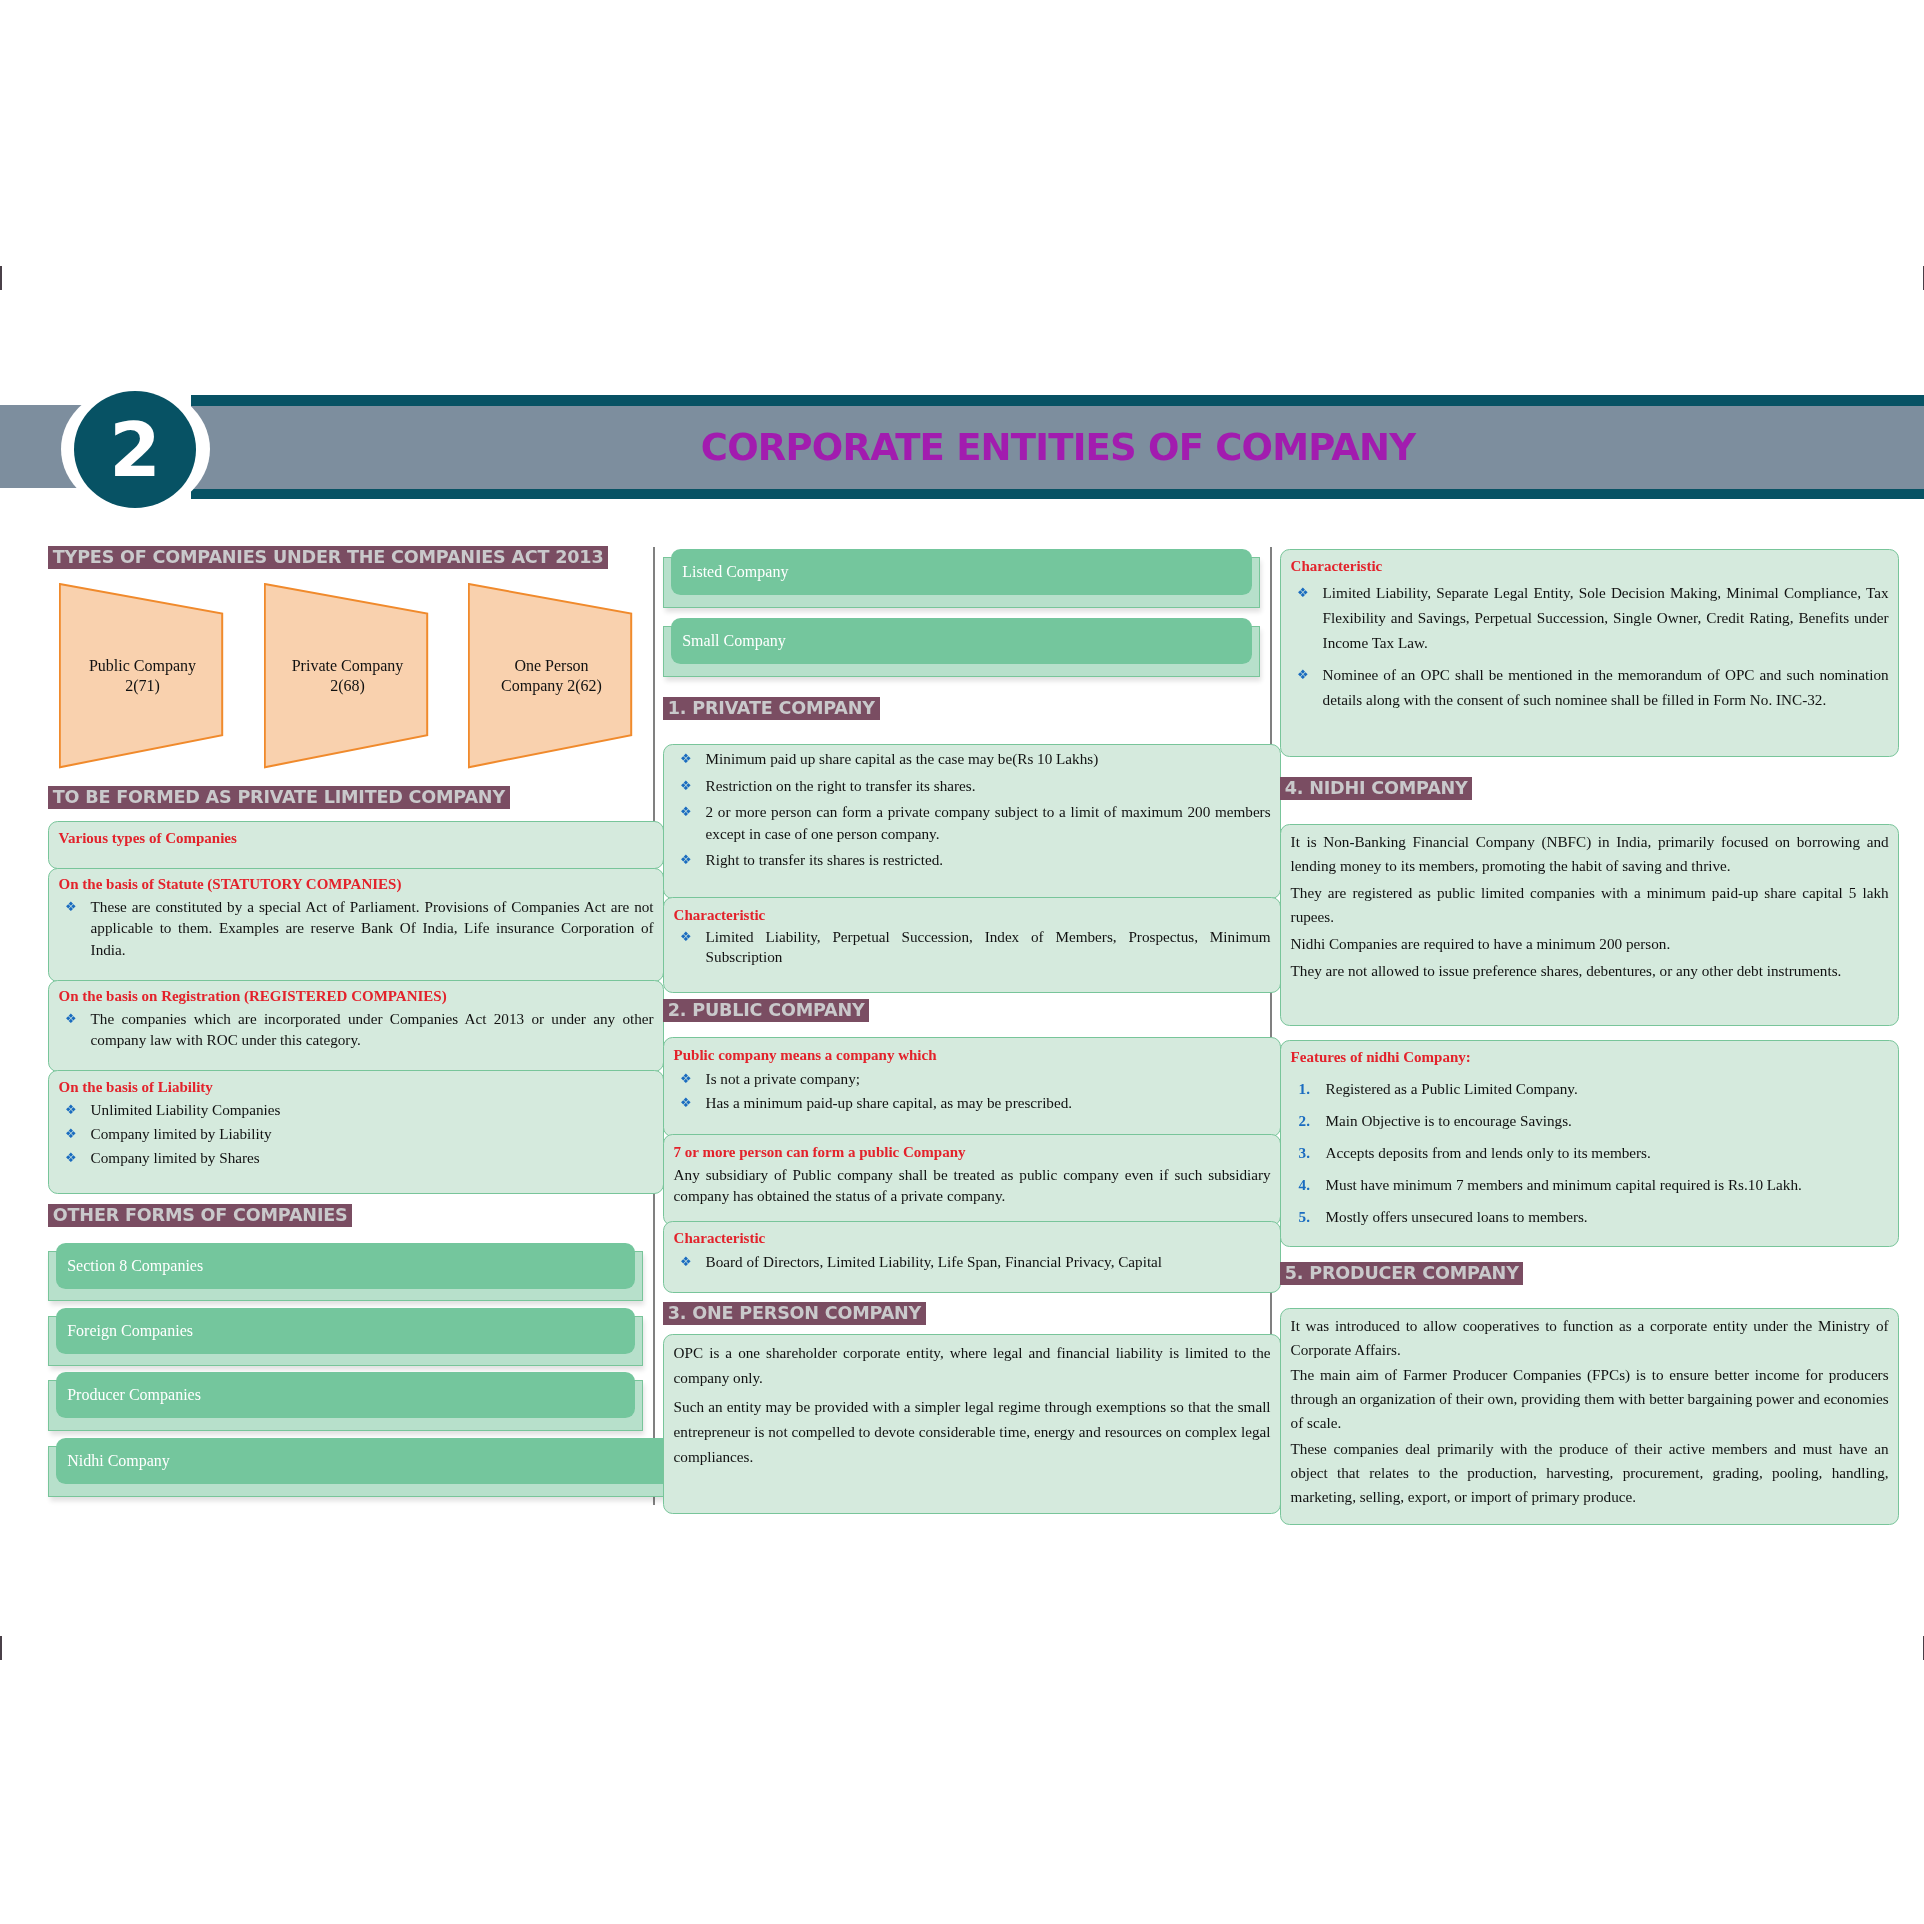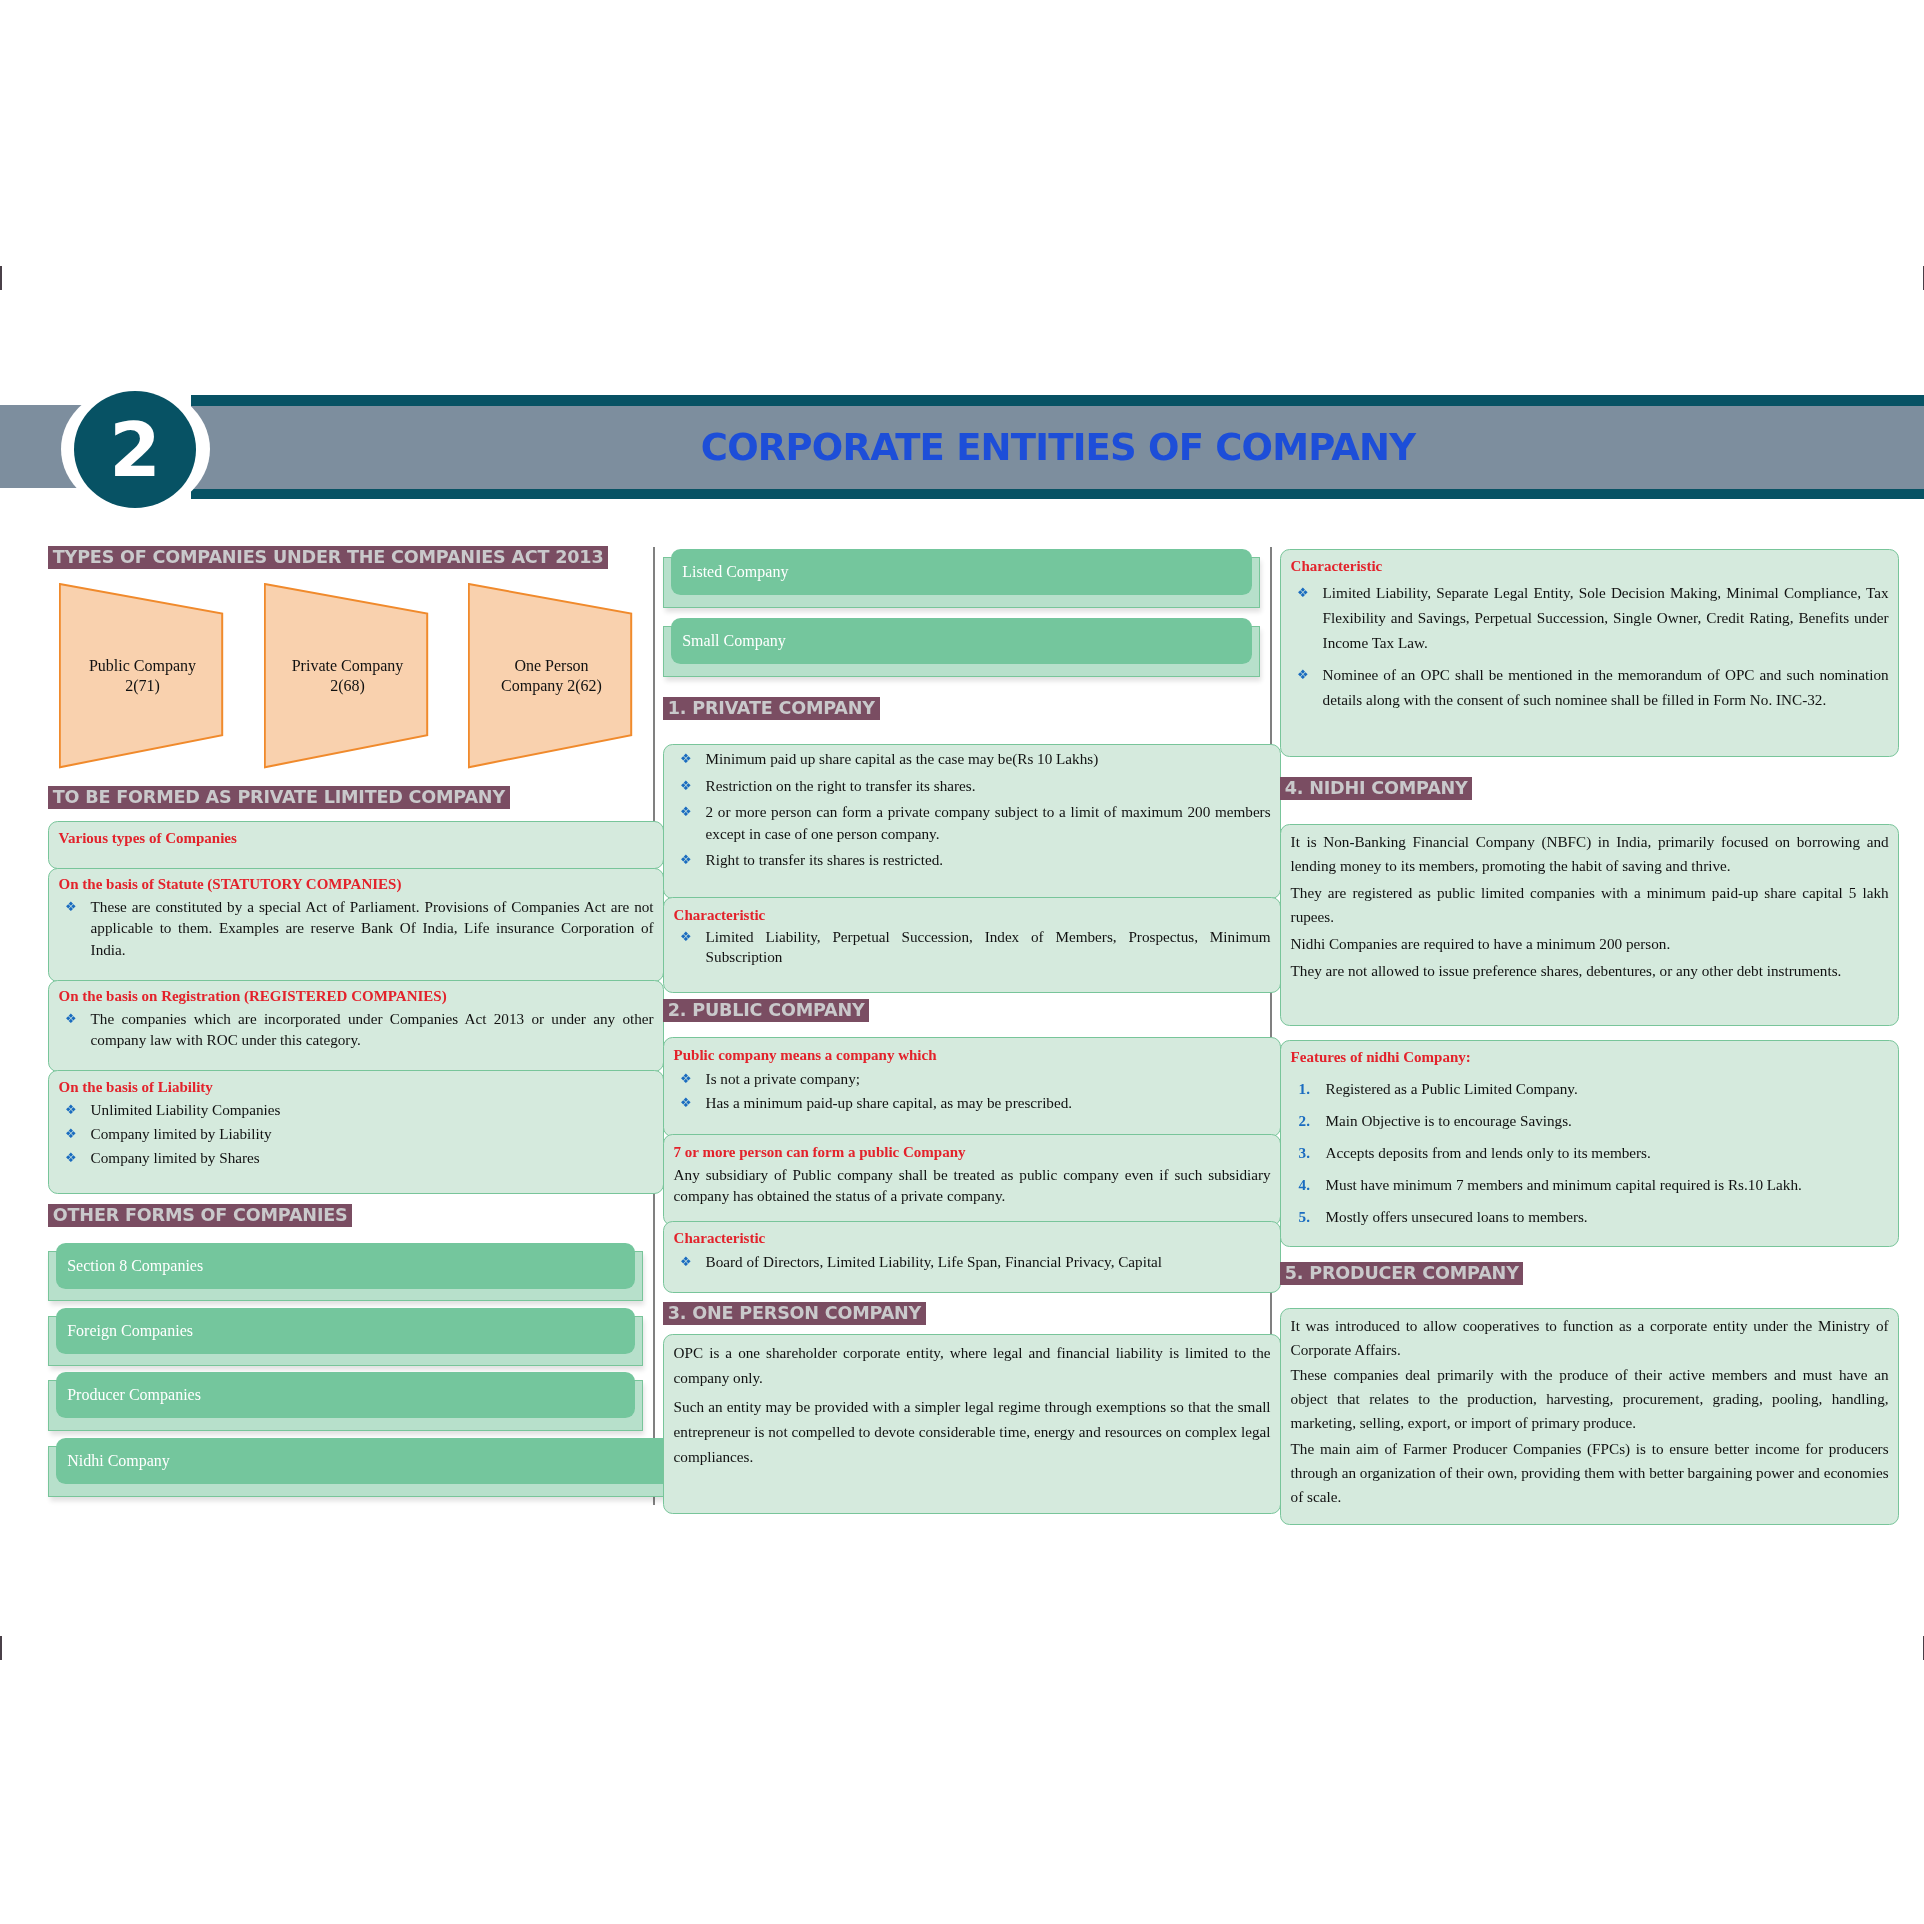--- a/index.html
+++ b/index.html
@@ -11,21 +11,21 @@
 
   
   .hdr-left { position: absolute; left: 0; top: 405px; width: 96px; height: 83px; background: #7d8e9e; }
   .hdr-band { position: absolute; left: 191px; top: 395px; right: 0; height: 104px; background: #075264; }
   .hdr-inner { position: absolute; left: 191px; top: 406px; right: 0; height: 83px; background: #7d8e9e; }
   .hdr-ring { position: absolute; left: 61px; top: 385px; width: 149px; height: 128px; border-radius: 50%; background: #ffffff; }
   .hdr-circle { position: absolute; left: 74px; top: 391px; width: 122px; height: 117px; border-radius: 50%; background: #075264;
                 display: flex; align-items: center; justify-content: center; }
   .hdr-num { color: #ffffff; font-family: "DejaVu Sans", sans-serif; font-weight: bold; font-size: 74px; line-height: 1; }
   .hdr-title { position: absolute; left: 191px; right: 0; top: 406px; height: 83px; display: flex; align-items: center; justify-content: center;
-               color: #1d4ed8; font-family: "DejaVu Sans", sans-serif; font-weight: bold; font-size: 37px; letter-spacing: -0.8px; }
+               color: #a21caf; font-family: "DejaVu Sans", sans-serif; font-weight: bold; font-size: 37px; letter-spacing: -0.8px; }
 
   
   .sec { position: absolute; background: #7a4d62; color: #c9c9cb; font-family: "DejaVu Sans", sans-serif; font-weight: bold;
          font-size: 17.6px; height: 23px; line-height: 23px; padding: 0 4.8px; white-space: nowrap; letter-spacing: -0.2px; }
 
   
   .trap { position: absolute; }
   .trap svg { position: absolute; left: 0; top: 0; }
   .trap-label { position: absolute; left: 0; width: 167px; top: 0; height: 186px; display: flex; align-items: center; justify-content: center;
                 text-align: center; font-size: 16px; line-height: 20px; color: #111; }
@@ -229,16 +229,16 @@
     <li><span class="num">3.</span><span>Accepts deposits from and lends only to its members.</span></li>
     <li><span class="num">4.</span><span>Must have minimum 7 members and minimum capital required is Rs.10 Lakh.</span></li>
     <li><span class="num">5.</span><span>Mostly offers unsecured loans to members.</span></li>
   </ol>
 </div>
 
 <div class="sec" style="left:1280px;top:1262px;">5. PRODUCER COMPANY</div>
 
 <div class="box" style="left:1280px;top:1308px;width:598px;height:204px;line-height:24px;">
   <p>It was introduced to allow cooperatives to function as a corporate entity under the Ministry of Corporate Affairs.</p>
+  <p style="margin-top:1.6px;">The main aim of Farmer Producer Companies (FPCs) is to ensure better income for producers through an organization of their own, providing them with better bargaining power and economies of scale.</p>
   <p style="margin-top:1.6px;">These companies deal primarily with the produce of their active members and must have an object that relates to the production, harvesting, procurement, grading, pooling, handling, marketing, selling, export, or import of primary produce.</p>
-  <p style="margin-top:1.6px;">The main aim of Farmer Producer Companies (FPCs) is to ensure better income for producers through an organization of their own, providing them with better bargaining power and economies of scale.</p>
 </div>
 
 
 </body></html>

